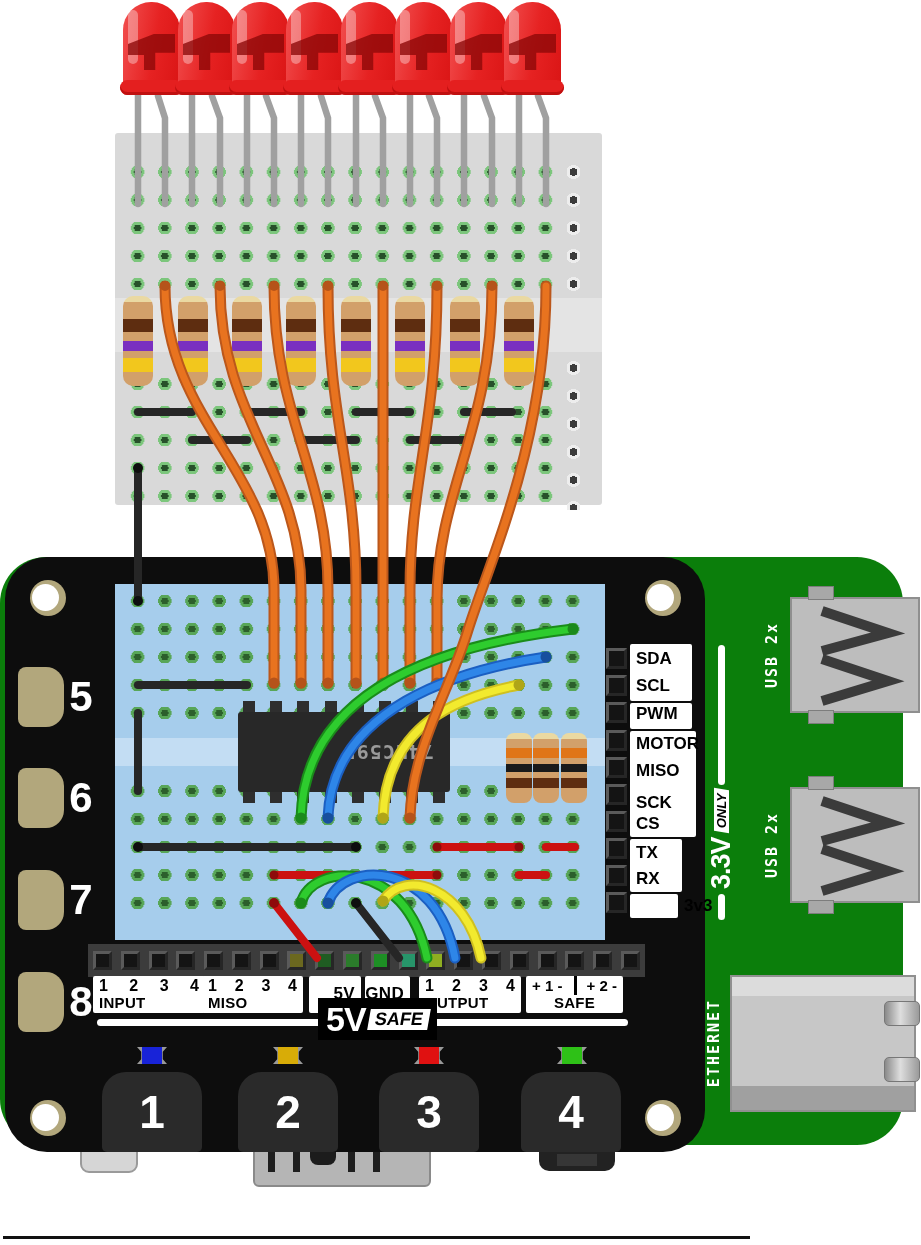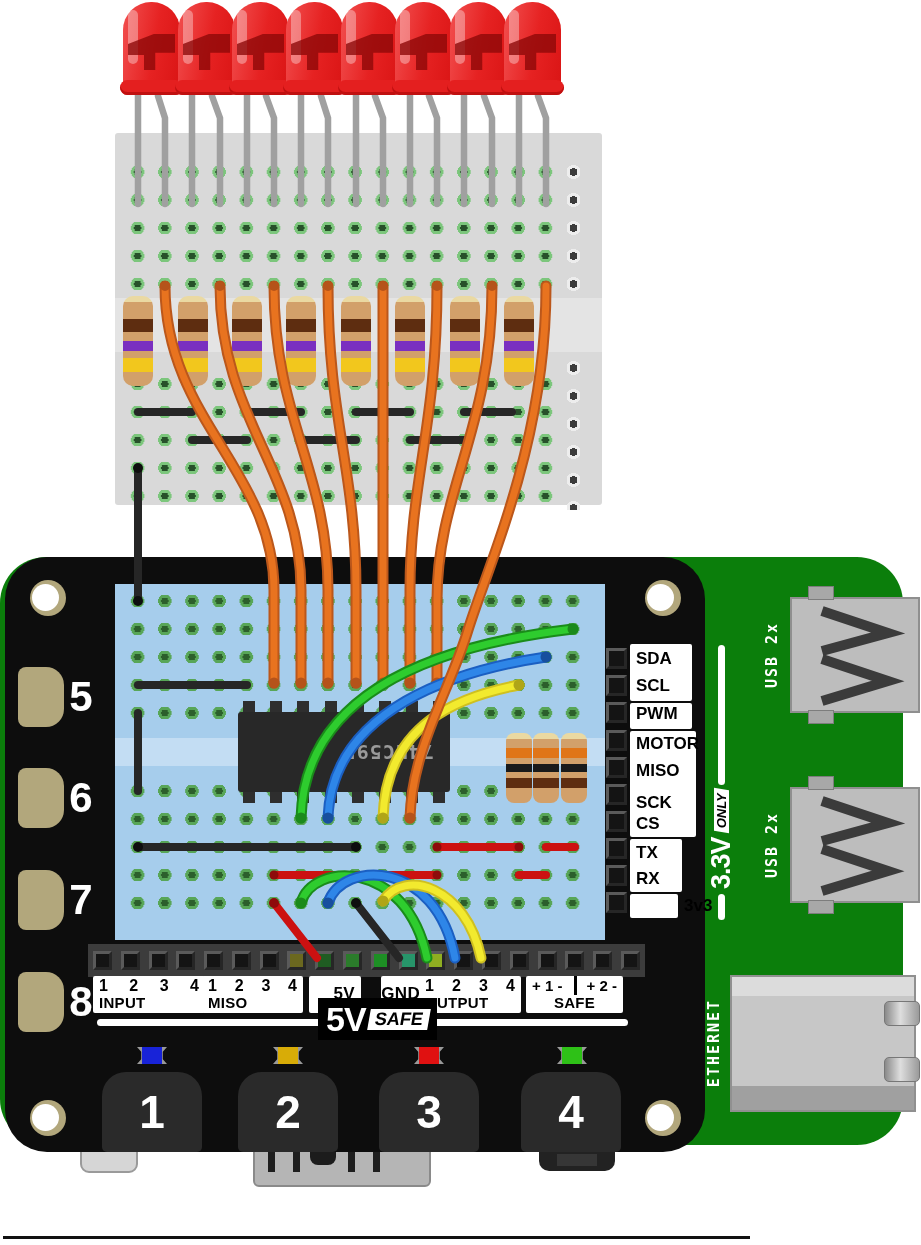--- a/index.html
+++ b/index.html
@@ -245,21 +245,21 @@
       <span>1</span>
       <span>2</span>
       <span>3</span>
       <span>4</span>
     </div>
     <div class="port-label">MISO</div>
   </div>
   <div class="abs wbox pbox center-label" style="left:309px;width:52px;">
     <div class="port-label" style="font-size:17px;">5V</div>
   </div>
-  <div class="abs wbox pbox center-label" style="left:381px;width:45px;">
+  <div class="abs wbox pbox center-label" style="left:365px;width:45px;">
     <div class="port-label" style="font-size:17px;">GND</div>
   </div>
   <div class="abs wbox pbox" style="left:419px;width:102px;">
     <div class="pins-row">
       <span>1</span>
       <span>2</span>
       <span>3</span>
       <span>4</span>
     </div>
     <div class="port-label">OUTPUT</div>

